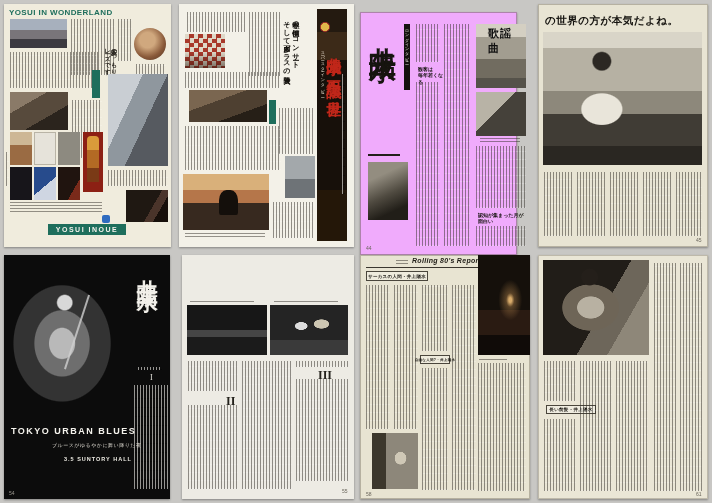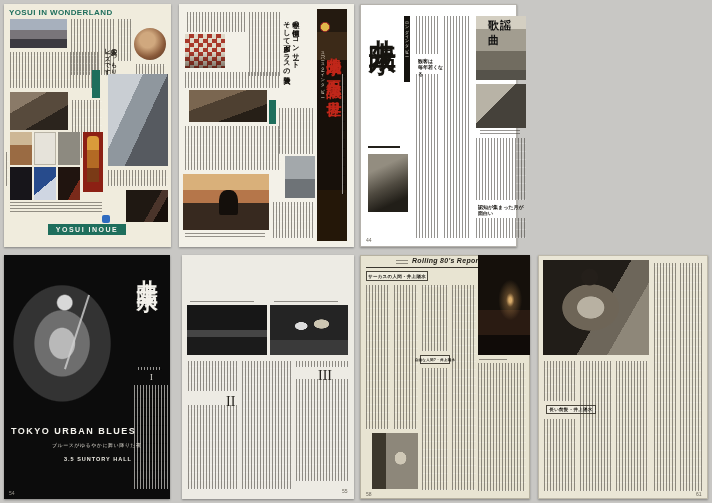--- a/index.html
+++ b/index.html
@@ -19,21 +19,21 @@
            repeating-linear-gradient(90deg, rgba(235,233,228,.62) 0 1px, transparent 1px 3px),
            repeating-linear-gradient(0deg, rgba(0,0,0,.35) 0 1px, transparent 1px 9px); }
   .txh { position:absolute;
          background-image: repeating-linear-gradient(0deg, rgba(52,48,42,.5) 0 1px, transparent 1px 3px); }
   .ph { position:absolute; }
   .pgno { position:absolute; font-size:5px; color:#6a665c; }
 
   
   .p1 { left:4px;  top:4px;   width:167px; height:243px; background:#f0ecdd; }
   .p2 { left:179px;top:4px;   width:175px; height:243px; background:#f3f1e8; }
-  .p3 { left:360px;top:4px;   width:157px; height:243px; background:#ffffff; box-shadow:inset 0 0 0 1px rgba(90,84,70,.45),0 1px 2px rgba(0,0,0,.35); }
+  .p3 { left:360px;top:12px;   width:157px; height:243px; background:#f0abfc; box-shadow:inset 0 0 0 1px rgba(90,84,70,.45),0 1px 2px rgba(0,0,0,.35); }
   .p4 { left:538px;top:4px;   width:170px; height:243px; background:#e8e4d3; box-shadow:inset 0 0 0 1px rgba(90,84,70,.35),0 1px 2px rgba(0,0,0,.35); }
   .p5 { left:4px;  top:255px; width:166px; height:244px; background:#0c0c0c; }
   .p6 { left:182px;top:255px; width:172px; height:244px; background:#edebe4; }
   .p7 { left:360px;top:255px; width:170px; height:244px; background:#e8e4d2; box-shadow:inset 0 0 0 1px rgba(90,84,70,.35),0 1px 2px rgba(0,0,0,.35); }
   .p8 { left:538px;top:255px; width:170px; height:244px; background:#eae6d6; box-shadow:inset 0 0 0 1px rgba(90,84,70,.3),0 1px 2px rgba(0,0,0,.35); }
 
   
   .p1-header { font-size:8px; font-weight:bold; color:#1e6e5c; letter-spacing:.4px; }
   .ph-street { background:linear-gradient(180deg,#a7b0bd 0 38%,#79757a 38% 70%,#3c3a40 70%); }
   .ph-portrait { border-radius:50%; background:radial-gradient(circle at 42% 38%,#d0a87e 0 28%,#8a5a3a 62%,#4e2f1f); }
@@ -88,21 +88,21 @@
   .p5-latin { font-size:9px; font-weight:bold; color:#f4f2ec; letter-spacing:1.5px; }
   .p5-sub { font-size:5px; color:#ddd9d0; letter-spacing:.5px; }
   .p5-venue { font-size:5.5px; font-weight:bold; color:#eceae2; letter-spacing:1px; }
 
   
   .ph-stage { background:linear-gradient(180deg,#171717 0 50%,#454545 50% 64%,#1b1b1b 64%),#171717; }
   .ph-duo { background:
       radial-gradient(ellipse at 40% 42%, #dcdcdc 0 9%, rgba(0,0,0,0) 10%),
       radial-gradient(ellipse at 66% 38%, #cdc6b2 0 10%, rgba(0,0,0,0) 11%),
       linear-gradient(180deg,#242424 0 70%,#3a3a3a 70%); }
-  .numeral { font-family:"Liberation Serif",serif; font-size:14px; font-weight:normal; color:#24221c; }
+  .numeral { font-family:"Liberation Serif",serif; font-size:12px; font-weight:bold; color:#24221c; }
 
   
   .p7-head { font-size:7px; font-weight:bold; font-style:italic; color:#23201a; letter-spacing:.3px; }
   .rule { position:absolute; background:#3a362e; }
   .boxhead { position:absolute; border:1px solid #4a463c; display:flex; align-items:center; justify-content:center; background:rgba(255,255,255,.25); }
   .boxhead span { font-size:4.5px; font-weight:bold; color:#1b1914; letter-spacing:.3px; white-space:nowrap; }
   .ph-flame { background:
       radial-gradient(ellipse at 62% 45%, #d8ab6a 0 3%, rgba(190,140,80,.4) 9%, rgba(0,0,0,0) 26%),
       linear-gradient(180deg,#15100b 0 55%,#2a1b12 55% 80%,#100b08 80%); }
   .ph-two { background:
@@ -198,20 +198,30 @@
     <div class="tx" style="left:116px;top:134px;width:50px;height:62px;"></div>
     <div class="abs subhead" style="left:118px;top:200px;width:46px;">
       <div>認知が集まった月が</div>
       <div>面白い</div>
     </div>
     <div class="tx" style="left:116px;top:214px;width:50px;height:20px;"></div>
     <div class="ph ph-profile" style="left:8px;top:150px;width:40px;height:58px;"></div>
     <div class="pgno" style="left:6px;top:233px;">44</div>
   </div>
 
+  <div class="page p4">
+    <div class="abs p4-headline" style="left:7px;top:10px;">の世界の方が本気だよね。</div>
+    <div class="ph p4photo" style="left:5px;top:28px;width:159px;height:133px;"></div>
+    <div class="tx" style="left:6px;top:168px;width:28px;height:64px;"></div>
+    <div class="tx" style="left:39px;top:168px;width:28px;height:64px;"></div>
+    <div class="tx" style="left:72px;top:168px;width:28px;height:64px;"></div>
+    <div class="tx" style="left:105px;top:168px;width:28px;height:64px;"></div>
+    <div class="tx" style="left:138px;top:168px;width:26px;height:64px;"></div>
+    <div class="pgno" style="left:158px;top:233px;">45</div>
+  </div>
 
   <div class="page p5">
     <div class="ph p5photo" style="left:0;top:0;width:132px;height:170px;"></div>
     <div class="micline" style="left:72px;top:38px;"></div>
     <div class="abs vrt p5-title" style="left:132px;top:8px;height:102px;">井上陽水</div>
     <div class="txl" style="left:134px;top:112px;width:24px;height:3px;"></div>
     <div class="abs p5-numeral" style="left:146px;top:118px;">I</div>
     <div class="txl" style="left:130px;top:130px;width:34px;height:104px;"></div>
     <div class="abs p5-latin" style="left:7px;top:171px;">TOKYO URBAN BLUES</div>
     <div class="abs p5-sub" style="left:48px;top:187px;">ブルースがゆるやかに舞い降りた夜</div>

